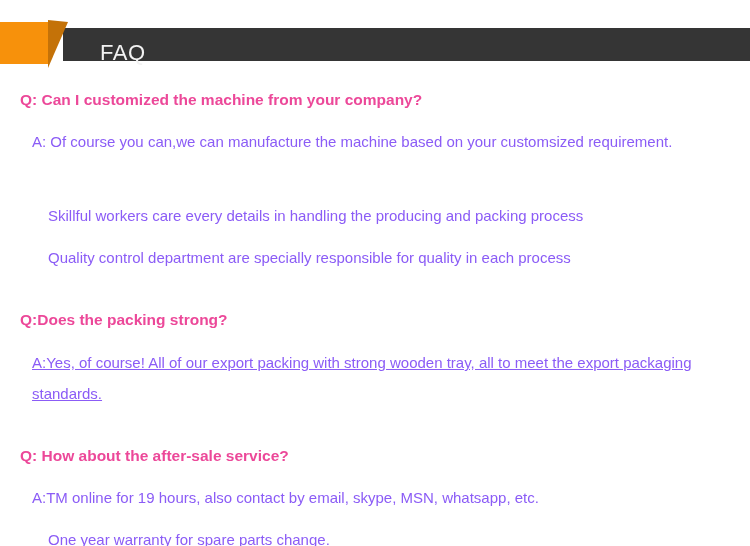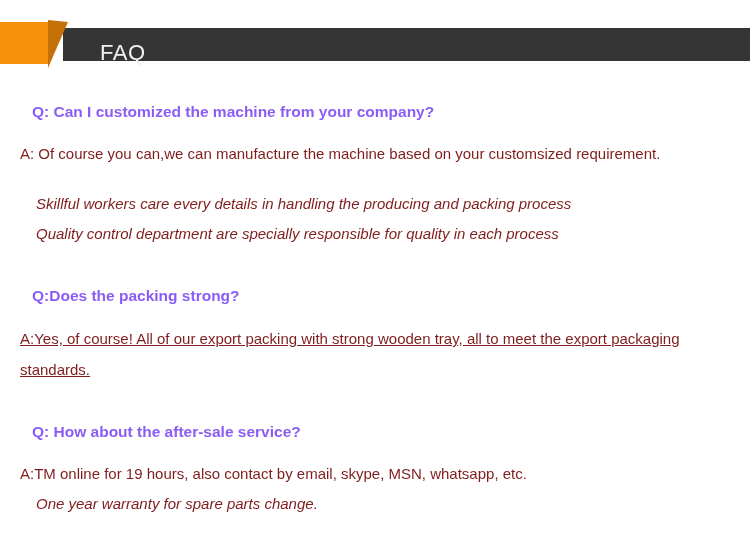--- a/index.html
+++ b/index.html
@@ -79,35 +79,34 @@
     top: 68px;
     width: 750px;
   }
   .faq-block {
     padding: 0 20px;
     margin: 0;
   }
   .q-line {
     font-size: 15.5px;
     font-weight: bold;
-    color: #8b5cf6;
+    color: #ec4899;
     line-height: 30px;
-    margin: 12px;
+    margin: 0;
     white-space: nowrap;
   }
   .a-line {
     font-size: 15px;
     font-weight: normal;
-    color: #7f1d1d;
+    color: #8b5cf6;
     line-height: 30px;
-    margin: 0;
+    margin: 12px;
   }
   .a-line.indent {
     padding-left: 16px;
-    font-style: italic;
   }
   .a-line.wrap {
     white-space: normal;
     line-height: 31px;
     text-decoration: underline;
   }
   .gap-md { height: 17px; }
   .gap-lg { height: 20px; }
 </style>
 </head>

